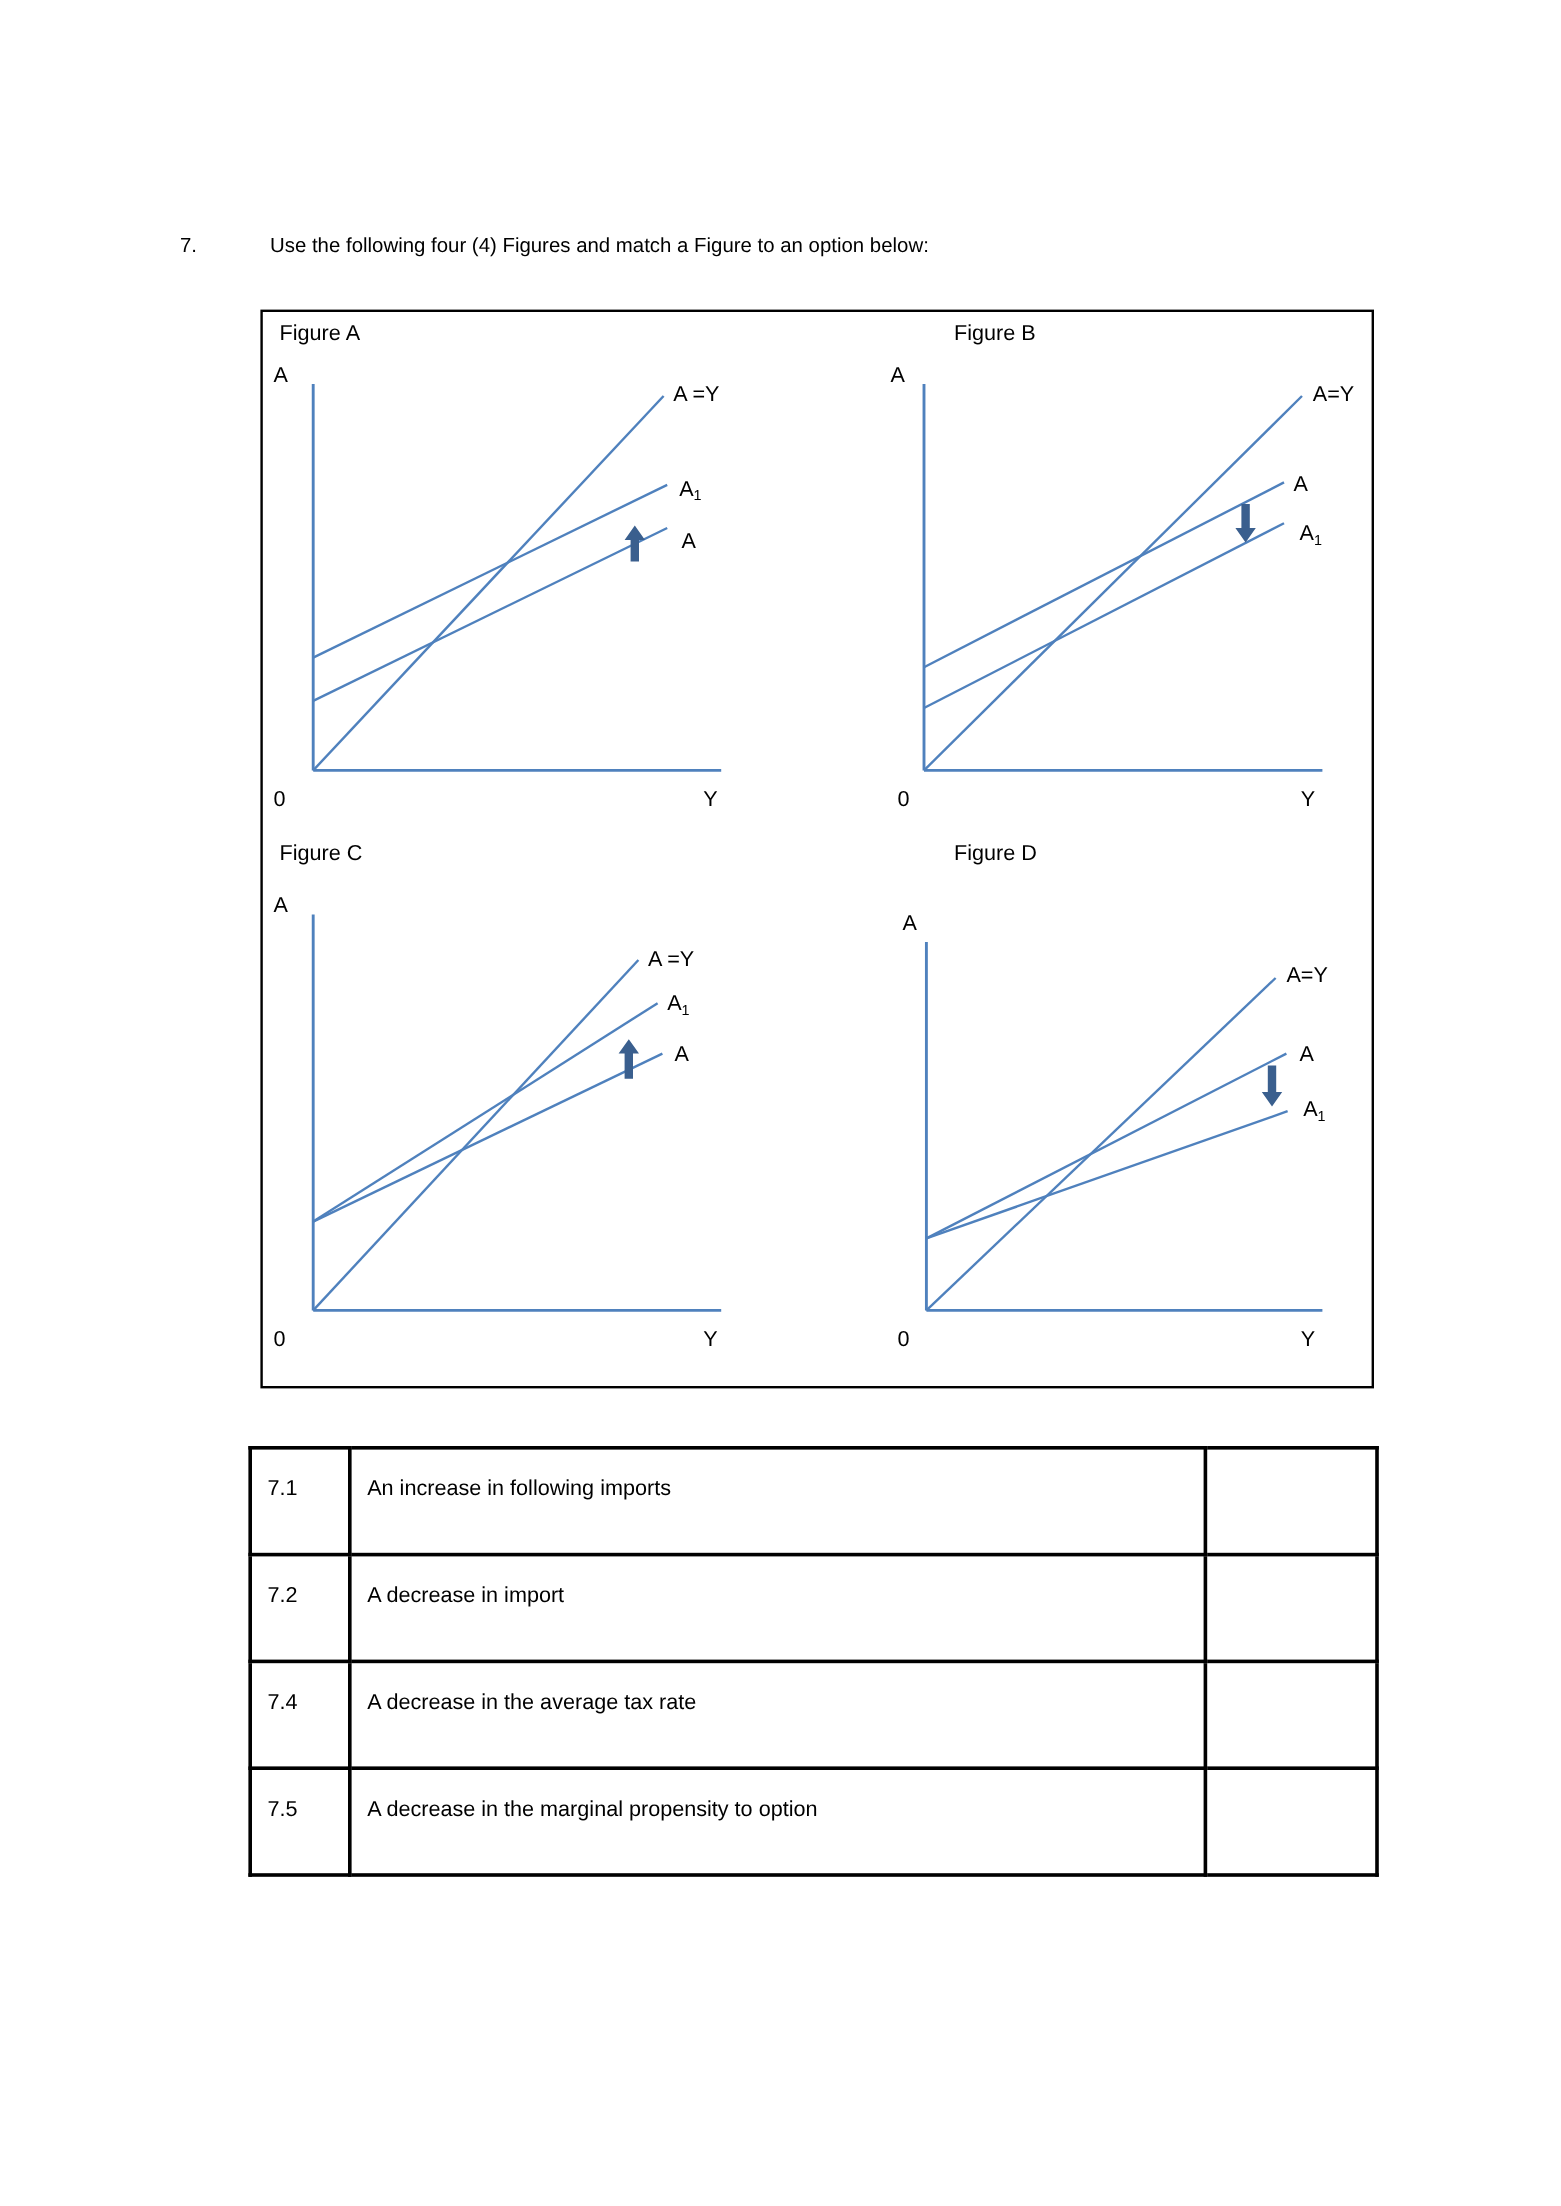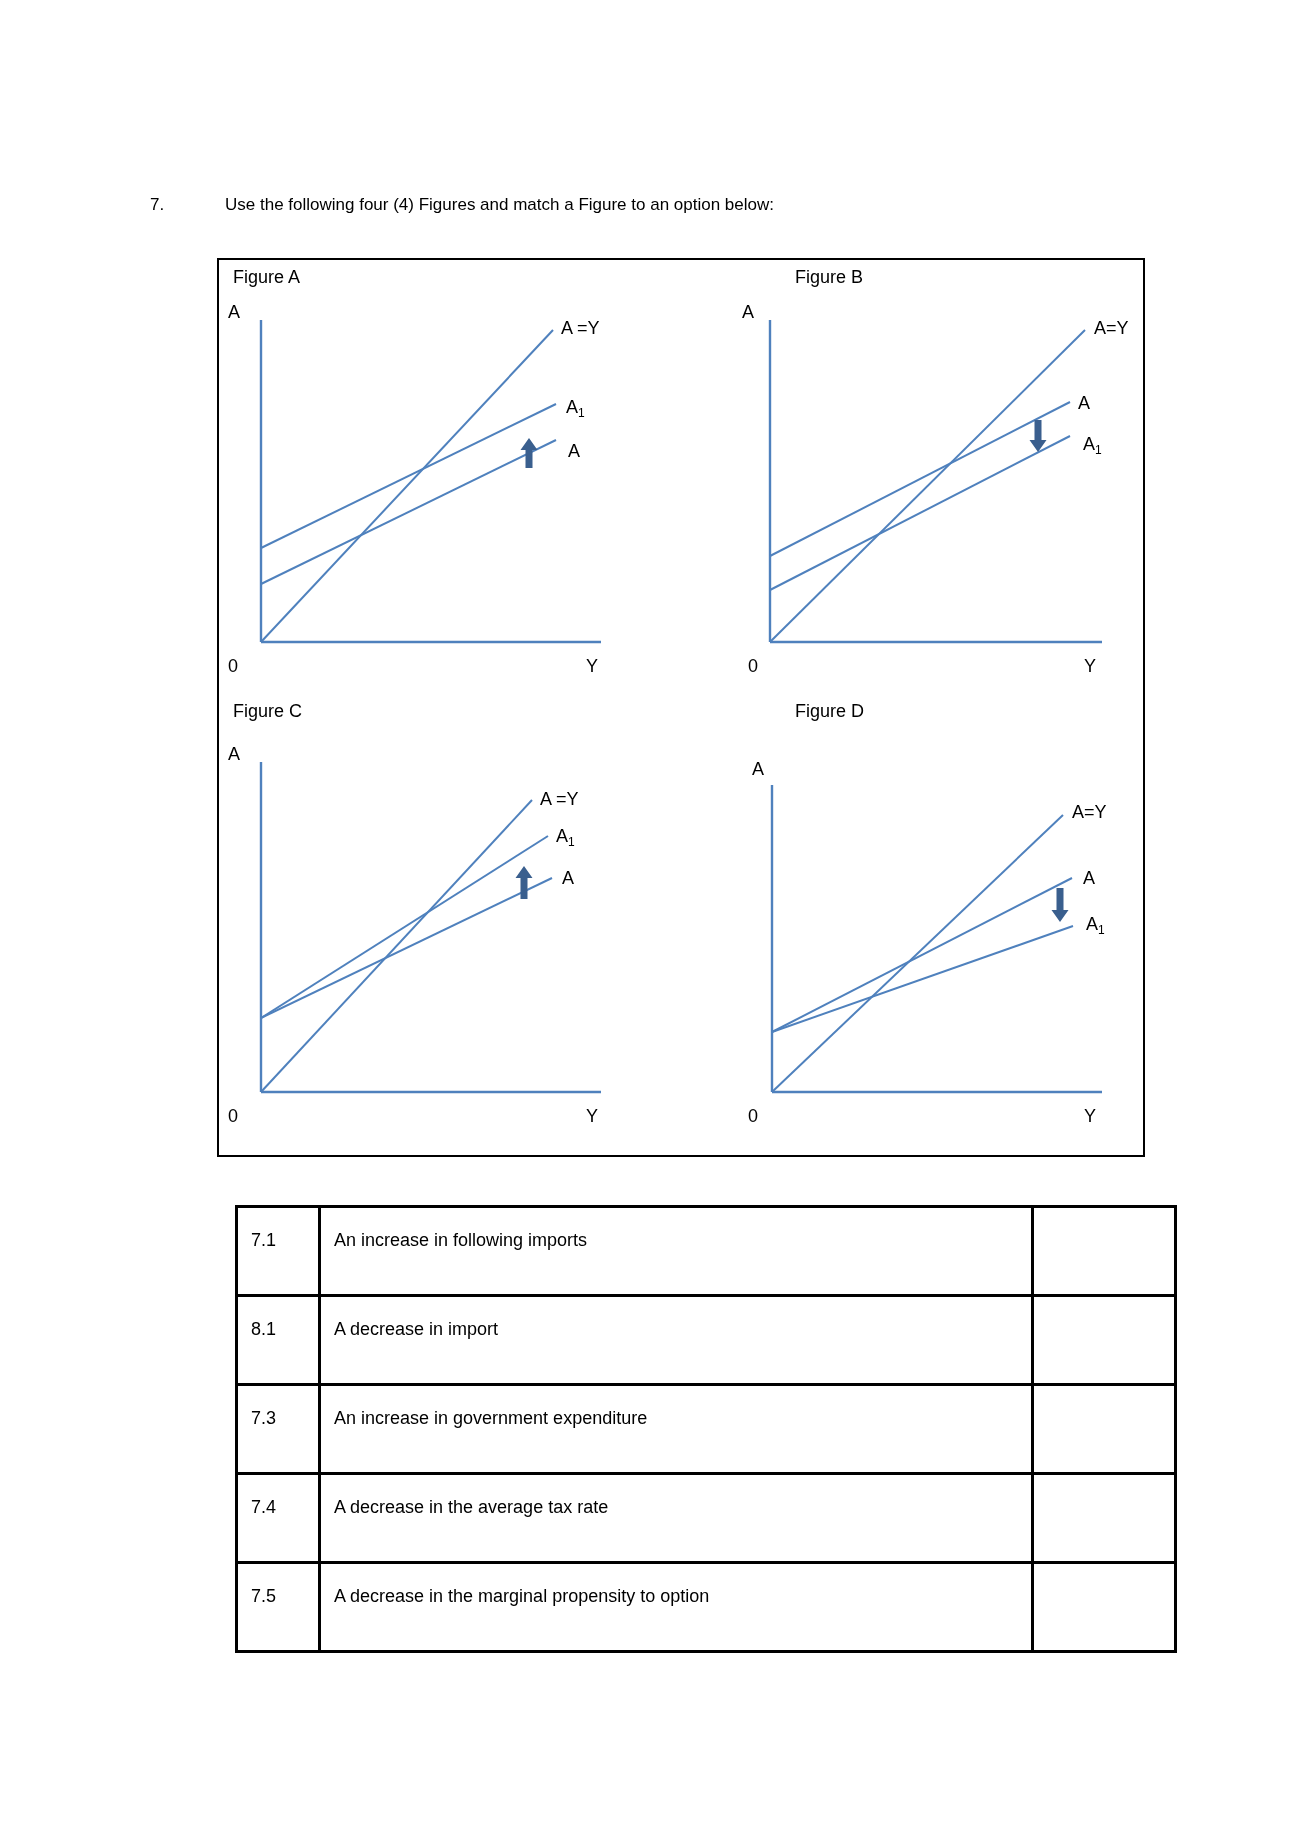--- a/index.html
+++ b/index.html
@@ -11,21 +11,21 @@
   .question .qnum{width:75px; flex:0 0 75px;}
   .figures-box{
     position:absolute; left:217px; top:258px; width:924px; height:895px;
     border:2px solid #000; background:#fff;
   }
   svg.overlay{position:absolute; left:0; top:0;}
   svg text{font-family:"Liberation Sans", sans-serif; font-size:18px; fill:#000;}
   table.match-table{
     position:absolute; left:207px; top:1205px;
     border-collapse:collapse; table-layout:fixed;
-    font-size:18px; color:#000;margin-left:28px;
+    font-size:18px; color:#000;
   }
   table.match-table td{
     border:3px solid #000; vertical-align:top;
     padding:22px 6px 0 13px; height:89px; box-sizing:border-box;
     overflow:hidden; white-space:nowrap;
   }
   td.col-num{width:83px;}
   td.col-desc{width:713px;}
   td.col-ans{width:143px;}
 </style>
@@ -105,27 +105,22 @@
     </svg>
 
   <table class="match-table">
     <tbody id="tbody">
         <tr>
           <td class="col-num">7.1</td>
           <td class="col-desc">An increase in following imports</td>
           <td class="col-ans"></td>
         </tr>
         <tr>
-          <td class="col-num">8.1</td>
+          <td class="col-num">7.2</td>
           <td class="col-desc">A decrease in import</td>
-          <td class="col-ans"></td>
-        </tr>
-        <tr>
-          <td class="col-num">7.3</td>
-          <td class="col-desc">An increase in government expenditure</td>
           <td class="col-ans"></td>
         </tr>
         <tr>
           <td class="col-num">7.4</td>
           <td class="col-desc">A decrease in the average tax rate</td>
           <td class="col-ans"></td>
         </tr>
         <tr>
           <td class="col-num">7.5</td>
           <td class="col-desc">A decrease in the marginal propensity to option</td>

